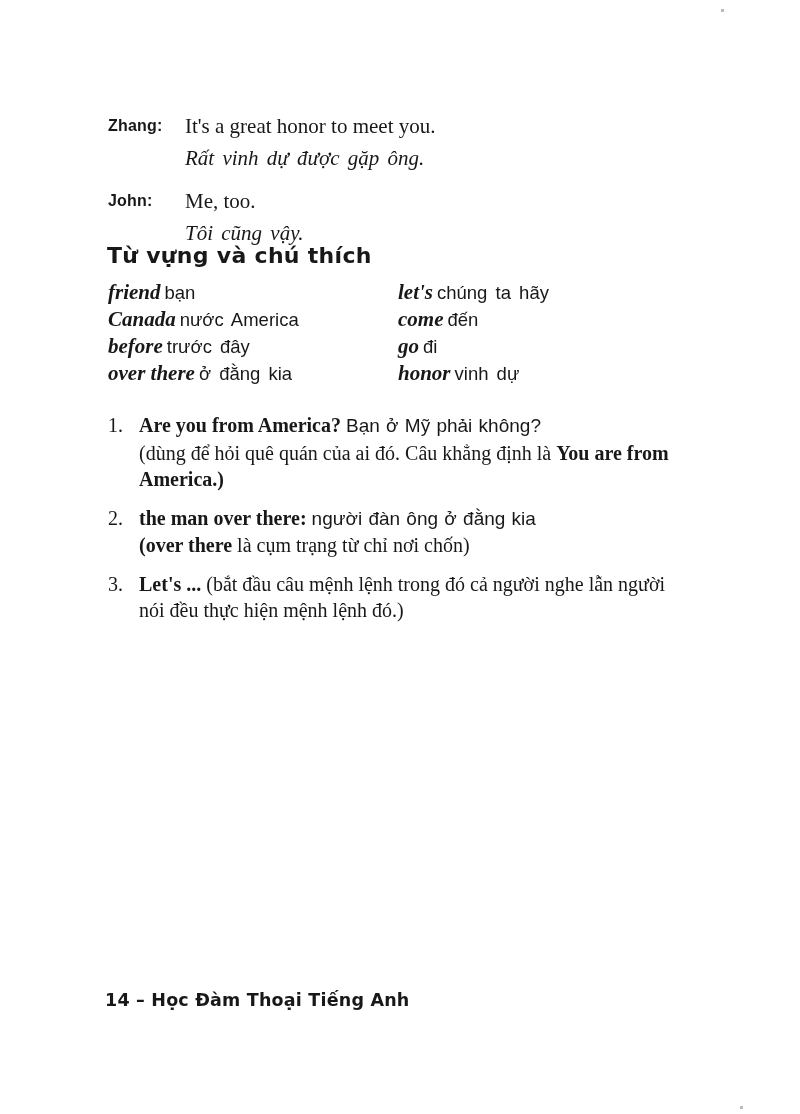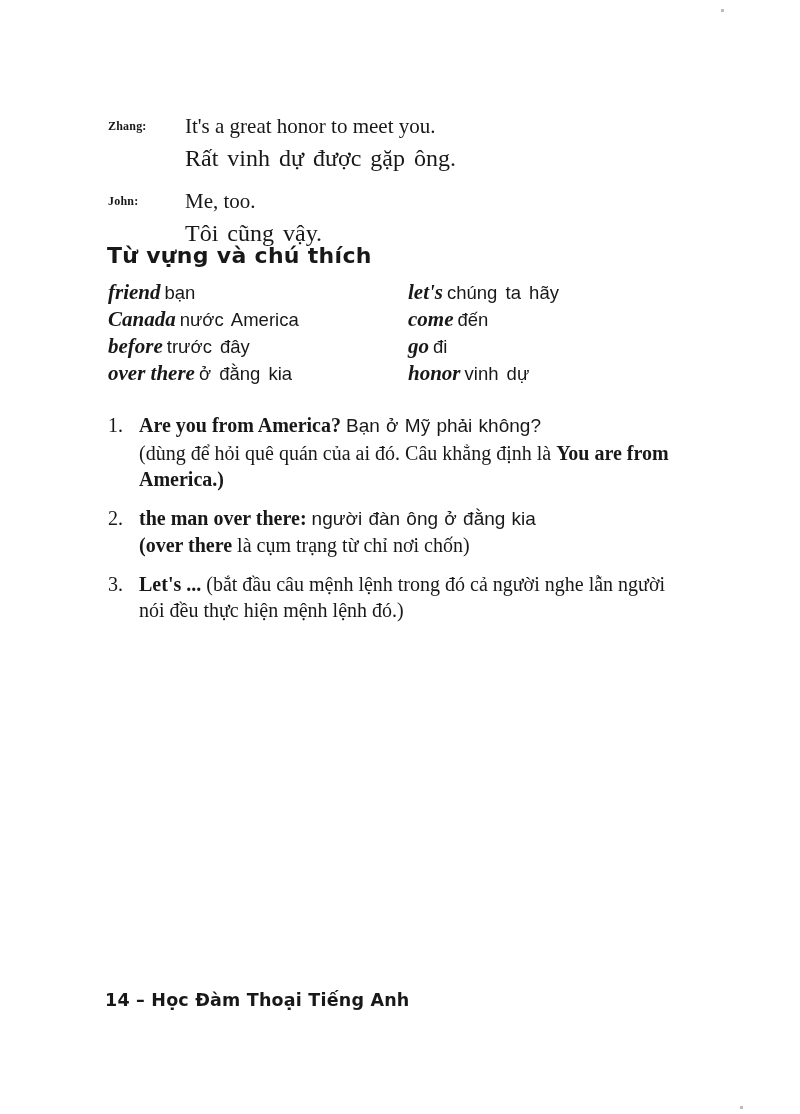--- a/index.html
+++ b/index.html
@@ -25,35 +25,36 @@
     width: 600px;
   }
   .dlg-row {
     display: flex;
     align-items: flex-start;
     margin-bottom: 11px;
   }
   .dlg-speaker {
     width: 77px;
     flex: 0 0 77px;
-    font-family: Liberation Serif, serif;
-    font-weight: bold;
-    font-size: 12px;
+    font-family: Liberation Sans, sans-serif;
+    font-weight: bold;
+    font-size: 16px;
     line-height: 32px;
     letter-spacing: 0.2px;
   }
   .dlg-lines {
     flex: 1;
   }
   .dlg-en {
     font-size: 21px;
     line-height: 32px;
   }
   .dlg-vi {
-    font-size: 24px;
+    font-style: italic;
+    font-size: 21px;
     line-height: 32px;
     word-spacing: 3px;
   }
 
   
   .vocab-heading {
     position: absolute;
     left: 107px;
     top: 243px;
     font-family: "DejaVu Sans", sans-serif;
@@ -66,21 +67,21 @@
     left: 108px;
     top: 279px;
     width: 600px;
     display: flex;
   }
   .vocab-col {
     display: flex;
     flex-direction: column;
   }
   .vocab-col.left  { width: 290px; flex: 0 0 290px; }
-  .vocab-col.right { flex: 1; margin-left: 10px; }
+  .vocab-col.right { flex: 1; }
   .vocab-entry {
     height: 27px;
     line-height: 27px;
     white-space: nowrap;
   }
   .vocab-term {
     font-family: "Liberation Serif", serif;
     font-style: italic;
     font-weight: 600;
     font-size: 21px;

